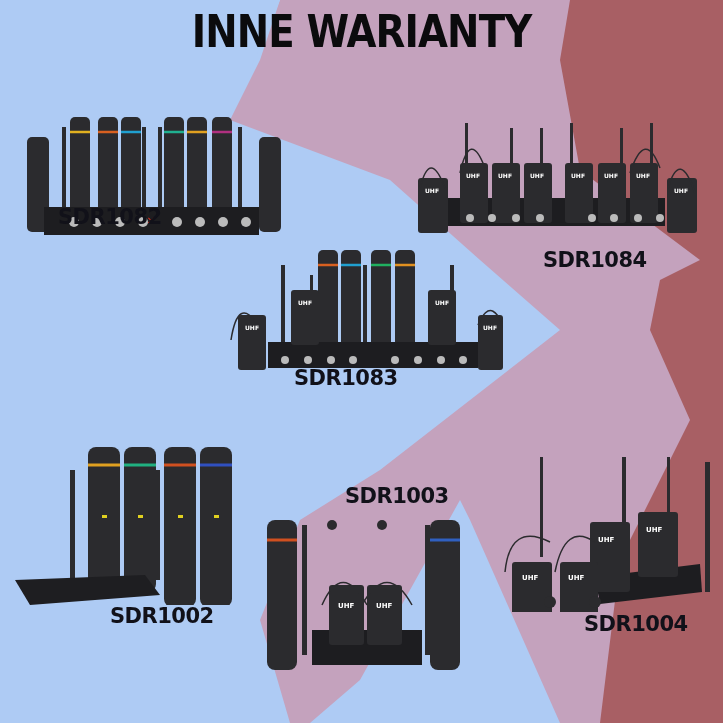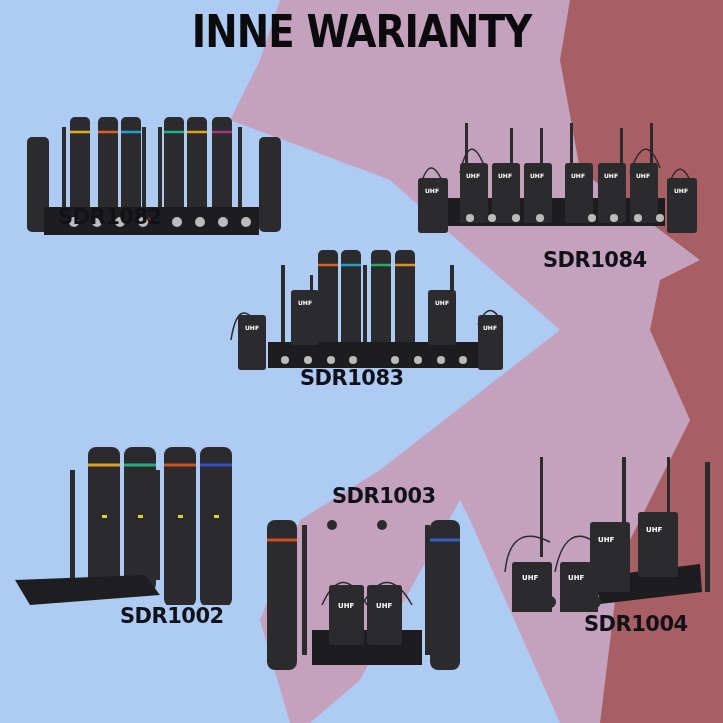--- a/index.html
+++ b/index.html
@@ -152,21 +152,21 @@
     <circle cx="72" cy="115" r="4"></circle>
       <circle cx="95" cy="115" r="4"></circle>
       <circle cx="118" cy="115" r="4"></circle>
       <circle cx="140" cy="115" r="4"></circle>
     <circle cx="182" cy="115" r="4"></circle>
       <circle cx="205" cy="115" r="4"></circle>
       <circle cx="228" cy="115" r="4"></circle>
       <circle cx="250" cy="115" r="4"></circle>
   </g>
 </svg>
-<div class="label" style="left:300px;top:366px">SDR1083</div>
+<div class="label" style="left:294px;top:366px">SDR1083</div>
 
 <svg class="product" style="left:10px;top:445px" width="230" height="160" viewBox="0 0 230 160">
   <g fill="#2b2b2e">
     <rect x="60" y="25" width="5" height="130"></rect>
       <rect x="145" y="25" width="5" height="110"></rect>
     <rect x="78" y="2" width="32" height="145" rx="8"></rect>
     <rect x="114" y="2" width="32" height="145" rx="8"></rect>
     <rect x="154" y="2" width="32" height="160" rx="8"></rect>
     <rect x="190" y="2" width="32" height="160" rx="8"></rect>
     <polygon points="5,135 135,130 150,150 20,160" fill="#1e1e21"></polygon>
@@ -177,21 +177,21 @@
     <line x1="154" y1="20" x2="186" y2="20" stroke="#d05020"></line>
     <line x1="190" y1="20" x2="222" y2="20" stroke="#3050c0"></line>
   </g>
   <g fill="#e0d020">
     <rect x="92" y="70" width="5" height="3"></rect>
       <rect x="128" y="70" width="5" height="3"></rect>
       <rect x="168" y="70" width="5" height="3"></rect>
       <rect x="204" y="70" width="5" height="3"></rect>
   </g>
 </svg>
-<div class="label" style="left:120px;top:604px">SDR1002</div>
+<div class="label" style="left:110px;top:604px">SDR1002</div>
 
 <svg class="product" style="left:262px;top:510px" width="205" height="160" viewBox="0 0 205 160">
   <g fill="#2b2b2e">
     <rect x="40" y="15" width="5" height="130"></rect>
       <rect x="163" y="15" width="5" height="130"></rect>
     <rect x="5" y="10" width="30" height="150" rx="8"></rect>
     <rect x="168" y="10" width="30" height="150" rx="8"></rect>
     <rect x="50" y="120" width="110" height="35" fill="#1d1d20"></rect>
     <rect x="67" y="75" width="35" height="60" rx="3"></rect>
     <rect x="105" y="75" width="35" height="60" rx="3"></rect>
@@ -204,21 +204,21 @@
   </g>
   <g fill="none" stroke="#2b2b2e" stroke-width="1.5">
     <path d="M60,95 Q80,50 105,95"></path>
       <path d="M100,95 Q125,50 150,95"></path>
   </g>
   <g fill="#ffffff" font-size="7" font-weight="bold">
     <text x="76" y="98">UHF</text>
       <text x="114" y="98">UHF</text>
   </g>
 </svg>
-<div class="label" style="left:332px;top:484px">SDR1003</div>
+<div class="label" style="left:345px;top:484px">SDR1003</div>
 
 <svg class="product" style="left:490px;top:452px" width="225" height="160" viewBox="0 0 225 160">
   <g fill="#2b2b2e">
     <rect x="50" y="5" width="3" height="100"></rect>
       <rect x="132" y="5" width="4" height="140"></rect>
       <rect x="177" y="5" width="3" height="60"></rect>
       <rect x="215" y="10" width="5" height="130"></rect>
     <polygon points="105,125 210,112 212,140 110,152" fill="#1d1d20"></polygon>
     <rect x="100" y="70" width="40" height="70" rx="3"></rect>
     <rect x="148" y="60" width="40" height="65" rx="3"></rect>

